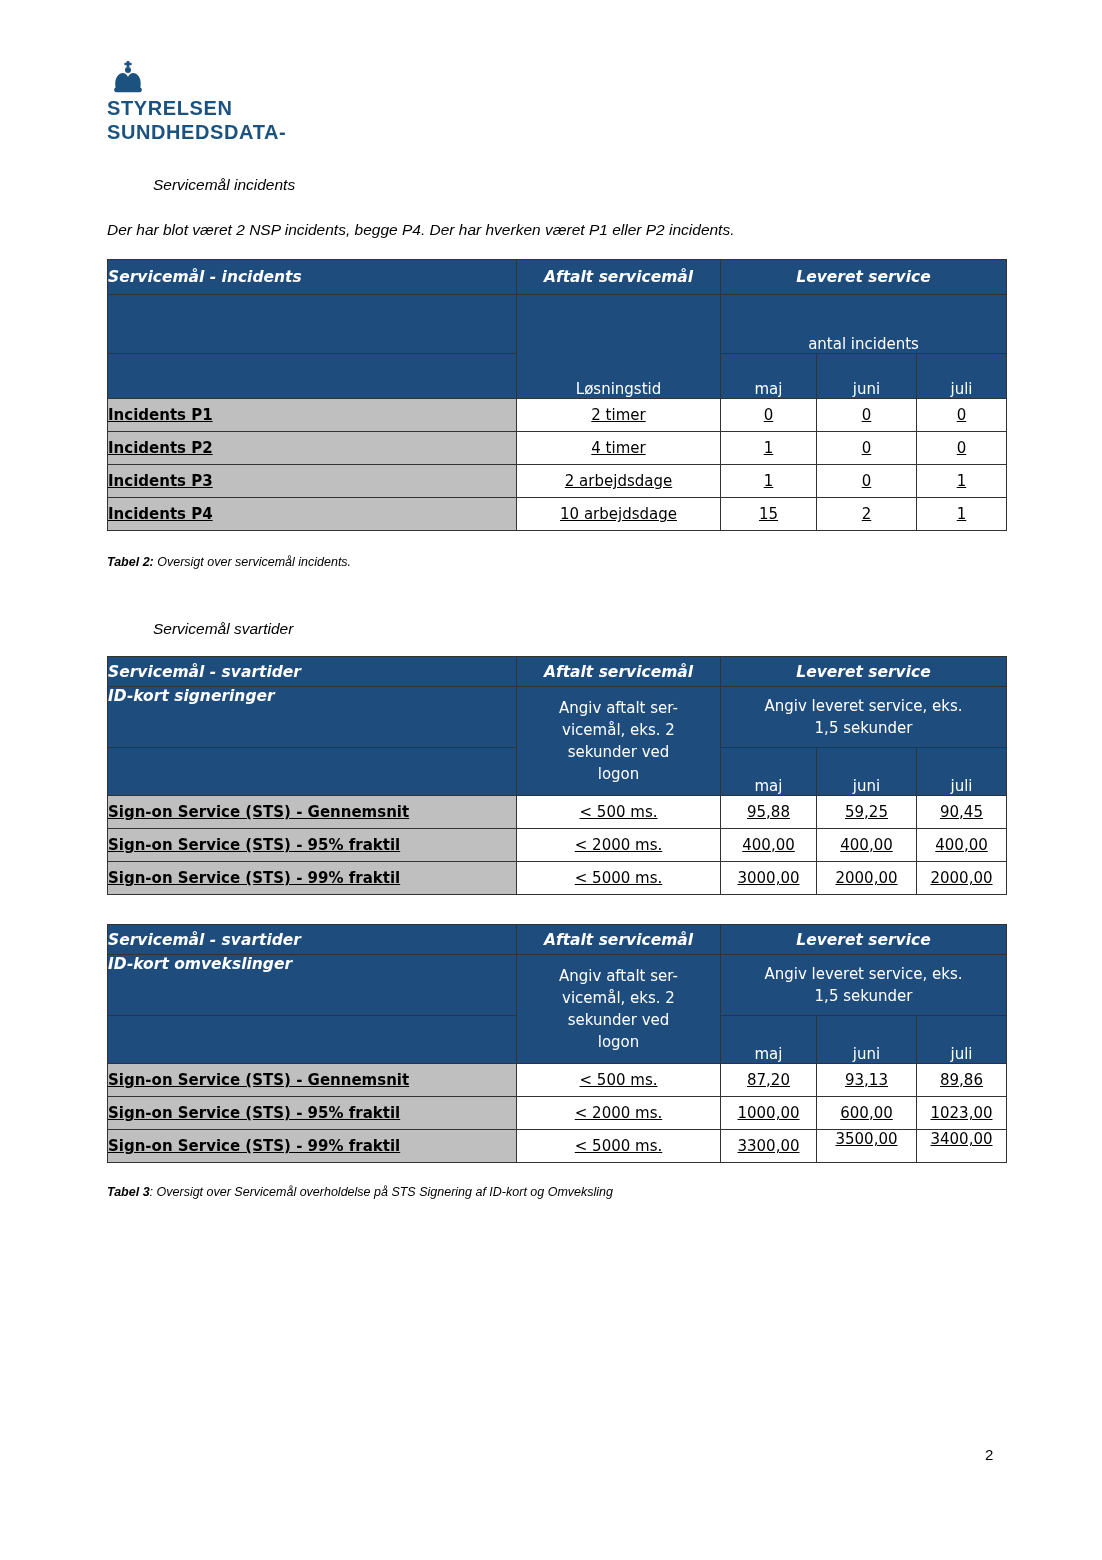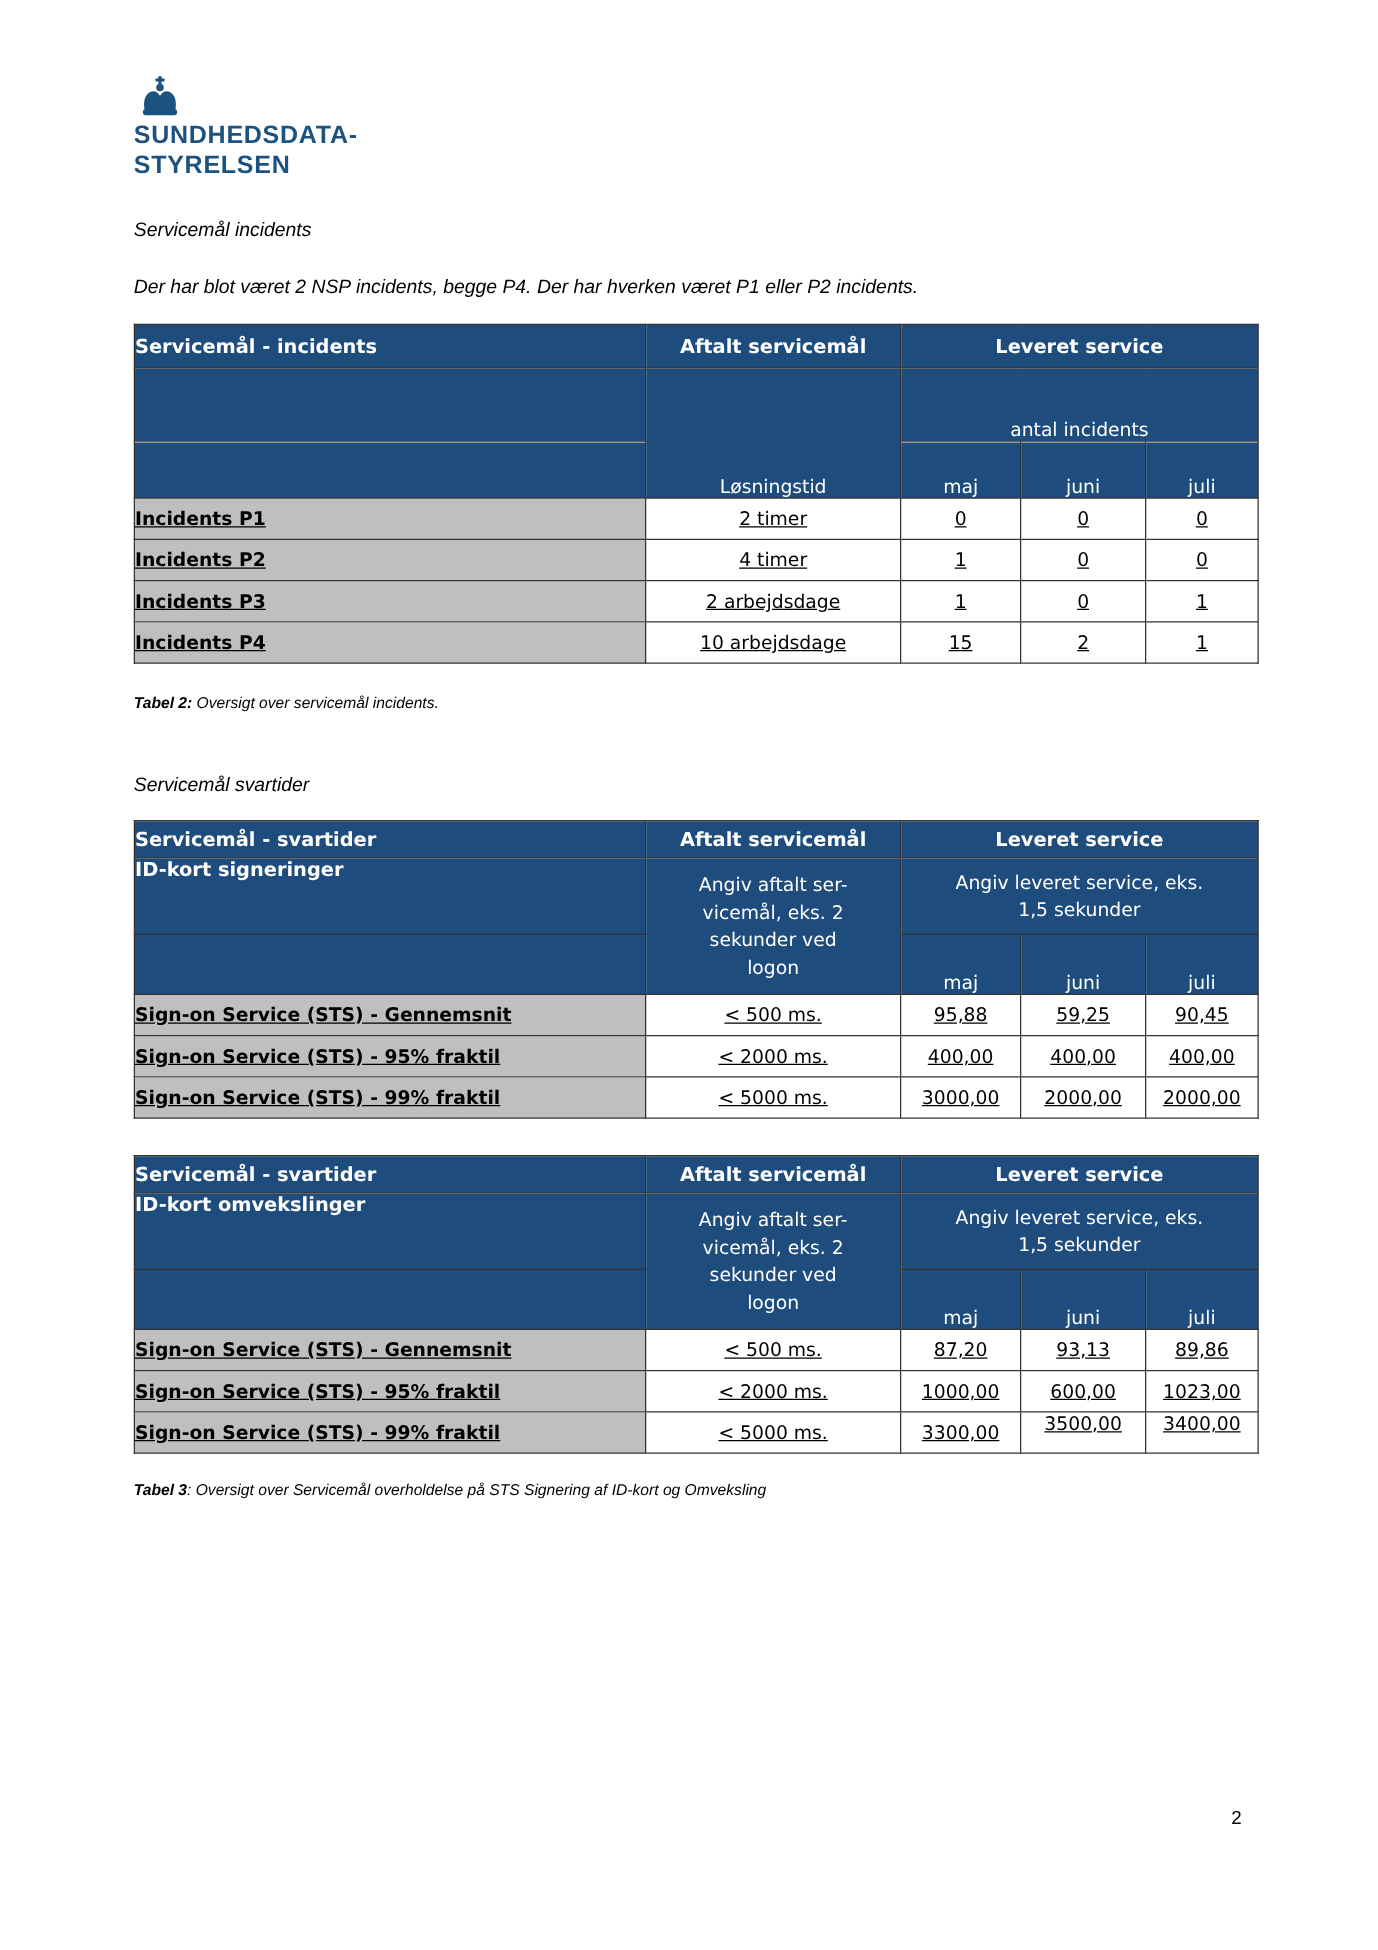--- a/index.html
+++ b/index.html
@@ -7,42 +7,42 @@
           font-family:"Liberation Sans", sans-serif; color:#000; overflow:hidden; }
   .content { margin-left:107px; width:899px; }
 
   
   .logo { margin-top:60px; }
   .crown { margin-left:4px; display:block; }
   .logo-line { font-weight:bold; font-size:20px; line-height:24px; color:#1c527f;
                letter-spacing:0.6px; font-family:"Liberation Sans", sans-serif; }
 
   
-  .h-ital   { font-style:italic; font-size:15.5px; line-height:18px; }
+  .h-ital   { font-style:italic; font-size:15.5px; line-height:18px;margin-left:46px; }
   .head1    { margin-top:32px; }
   .para-it  { font-style:italic; font-size:15.5px; line-height:18px; margin-top:27px; }
   .head2    { margin-top:50px; }
   .para-reg { font-size:15.5px; line-height:27px; margin-top:24px; white-space:pre-line; }
 
   .caption  { font-style:italic; font-size:12.5px; line-height:15px; }
   .cap1 { margin-top:24px; }
   .cap3 { margin-top:22px; }
   .caption .cap-bold { font-weight:bold; }
 
   
   table.sla { border-collapse:collapse; table-layout:fixed; width:899px;
               font-family:"DejaVu Sans", sans-serif; font-size:15px; }
   .t1 { margin-top:20px; }
   .t2 { margin-top:18px; }
   .t3 { margin-top:29px; }
   table.sla td { border:1px solid #333333; padding:0; overflow:hidden; }
   .blue { background:#1e4c7c; color:#ffffff; }
   .gray { background:#bfbfbf; }
   .bold { font-weight:bold; }
-  .hdr  { font-size:15.5px; }
+  .hdr  { font-size:15.5px;font-style:italic; }
   .left   { text-align:left; padding-left:9px; }
   .center { text-align:center; }
   .vmid    { vertical-align:middle; }
   .vbottom { vertical-align:bottom; padding-bottom:5px; }
   .vtop    { vertical-align:top; padding-top:2px; }
   .vtopnum { vertical-align:top; padding-top:3px; }
   .preline { white-space:pre-line; line-height:22px; }
 
   .t1 .r1 { height:35px; } .t1 .r2 { height:59px; } .t1 .r3 { height:45px; }
   .t2 .r1 { height:30px; } .t2 .r2 { height:61px; } .t2 .r3 { height:48px; }
@@ -61,22 +61,22 @@
   <div class="content">
 
     <div class="logo">
       <svg class="crown" width="34" height="36" viewBox="0 0 36 36" fill="#1c527f" xmlns="http://www.w3.org/2000/svg">
         <rect x="16.6" y="0" width="2.8" height="6.5"></rect>
         <rect x="14.2" y="1.8" width="7.6" height="2.6"></rect>
         <circle cx="18" cy="9.6" r="3.2"></circle>
         <path d="M5 29 C3.5 21 5.5 15.5 10 13.2 C13.2 11.6 16.2 13.4 18 16.6 C19.8 13.4 22.8 11.6 26 13.2 C30.5 15.5 32.5 21 31 29 Z"></path>
         <rect x="3.5" y="28" width="29" height="5" rx="2"></rect>
       </svg>
+      <div class="logo-line">STYRELSEN</div>
       <div class="logo-line">SUNDHEDSDATA-</div>
-      <div class="logo-line">STYRELSEN</div>
     </div>
 
     <div class="h-ital head1">Servicemål incidents</div>
     <div class="para-it">Der har blot været 2 NSP incidents, begge P4. Der har hverken været P1 eller P2 incidents.</div>
 
     <table class="sla t1">
       <colgroup>
           <col class="c1">
           <col class="c2">
           <col class="c3">

